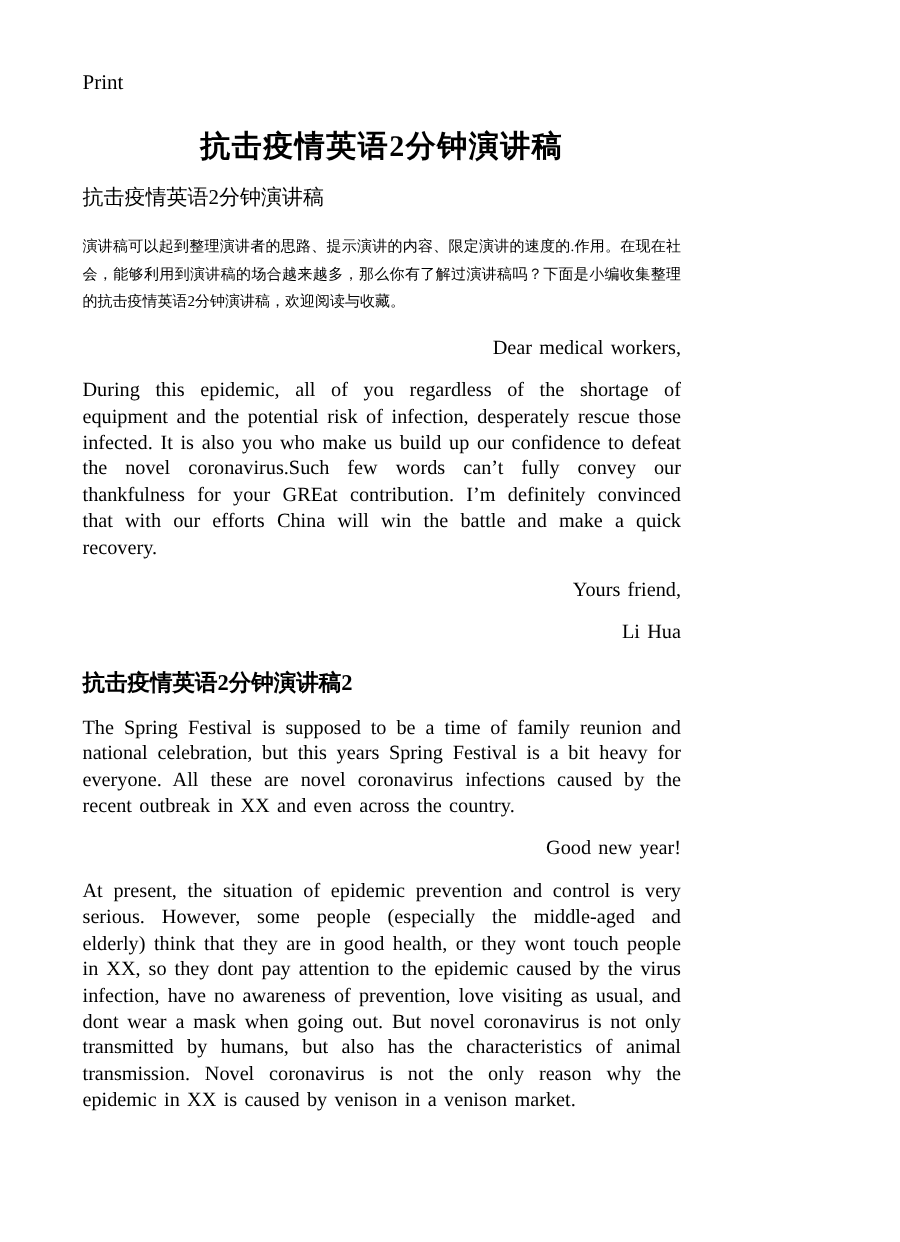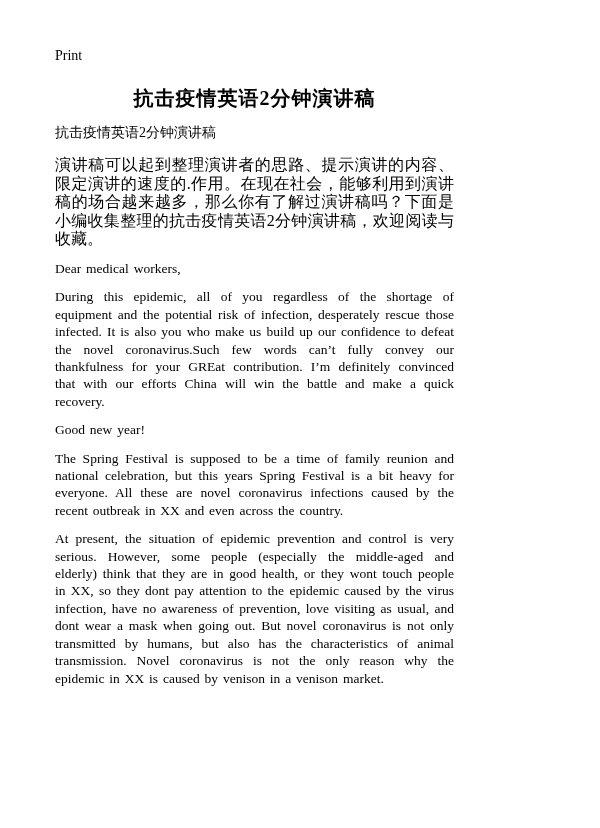--- a/index.html
+++ b/index.html
@@ -35,40 +35,40 @@
     text-align: center;
     margin: 18px 0 0 0;
     letter-spacing: 1px;
   }
   .subtitle {
     font-size: 14px;
     line-height: 16px;
     margin: 15px 0 0 0;
   }
   .cn-para {
-    font-size: 16px;
+    font-size: 10px;
     line-height: 18.6px;
     text-align: justify;
     margin: 15px 0 0 0;
   }
   .section-heading {
     font-size: 15px;
     line-height: 18px;
     font-weight: bold;
     margin: 17px 0 0 0;
   }
   .en-para {
     font-size: 13.5px;
     line-height: 17.4px;
     text-align: justify;
     margin: 11px 0 0 0;
     word-spacing: 1.5px;
   }
   .short {
-    text-align: left;
+    text-align: right;
   }
 </style>
 </head>
 <body>
 
 <div class="doc">
 
   <div class="print-link">Print</div>
 
   <h1 class="page-title">抗击疫情英语2分钟演讲稿</h1>
@@ -76,23 +76,26 @@
   <p class="subtitle">抗击疫情英语2分钟演讲稿</p>
 
   <p class="cn-para">演讲稿可以起到整理演讲者的思路、提示演讲的内容、限定演讲的速度的.作用。在现在社会，能够利用到演讲稿的场合越来越多，那么你有了解过演讲稿吗？下面是小编收集整理的抗击疫情英语2分钟演讲稿，欢迎阅读与收藏。</p>
 
 
   <p class="en-para short">Dear medical workers,</p>
 
 
   <p class="en-para">During this epidemic, all of you regardless of the shortage of equipment and the potential risk of infection, desperately rescue those infected. It is also you who make us build up our confidence to defeat the novel coronavirus.Such few words can’t fully convey our thankfulness for your GREat contribution. I’m definitely convinced that with our efforts China will win the battle and make a quick recovery.</p>
 
+  <p class="en-para short">Yours friend,</p>
+
+  <p class="en-para short">Li Hua</p>
+
+  <h2 class="section-heading">抗击疫情英语2分钟演讲稿2</h2>
 
 
-
+  <p class="en-para">The Spring Festival is supposed to be a time of family reunion and national celebration, but this years Spring Festival is a bit heavy for everyone. All these are novel coronavirus infections caused by the recent outbreak in XX and even across the country.</p>
 
   <p class="en-para short">Good new year!</p>
-
-  <p class="en-para">The Spring Festival is supposed to be a time of family reunion and national celebration, but this years Spring Festival is a bit heavy for everyone. All these are novel coronavirus infections caused by the recent outbreak in XX and even across the country.</p>
 
   <p class="en-para">At present, the situation of epidemic prevention and control is very serious. However, some people (especially the middle-aged and elderly) think that they are in good health, or they wont touch people in XX, so they dont pay attention to the epidemic caused by the virus infection, have no awareness of prevention, love visiting as usual, and dont wear a mask when going out. But novel coronavirus is not only transmitted by humans, but also has the characteristics of animal transmission. Novel coronavirus is not the only reason why the epidemic in XX is caused by venison in a venison market.</p>
 
 </div>
 
 </body></html>

